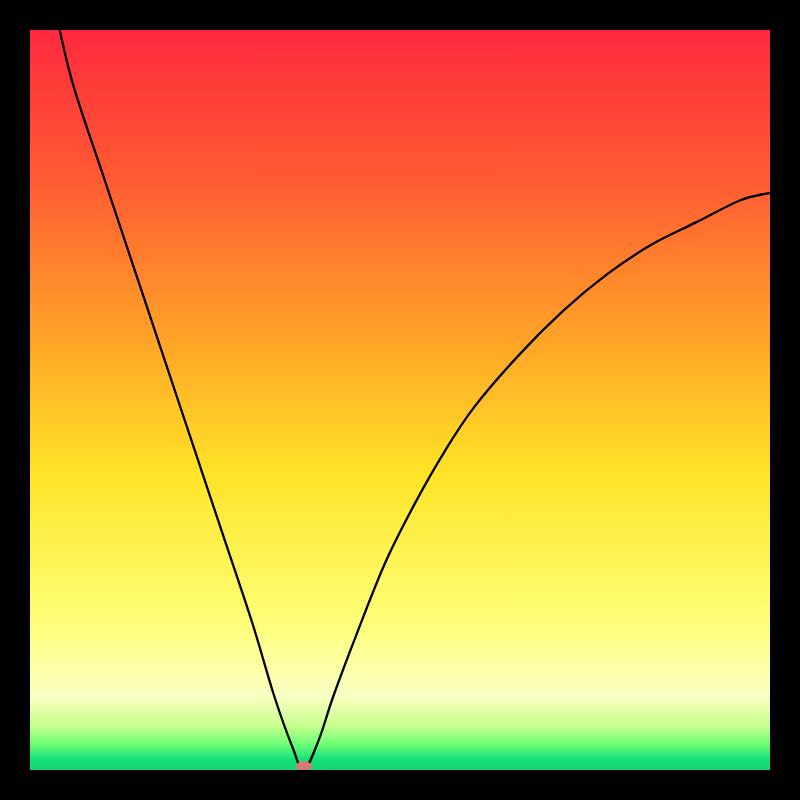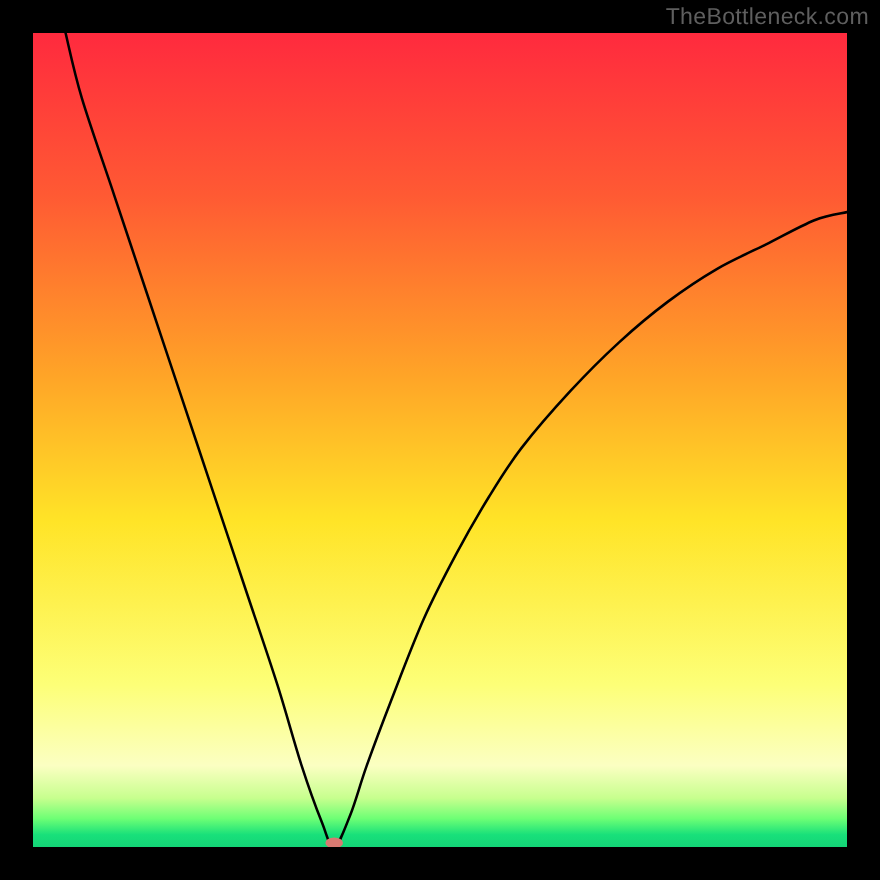--- a/index.html
+++ b/index.html
@@ -28,21 +28,20 @@
     z-index: 5;
   }
   svg {
     display: block;
   }
 </style>
 </head>
 <body>
 <div class="outer">
 
-<div class="watermark">TheBottleneck.com</div>
 
 <svg id="chart-svg" width="800" height="800" viewBox="0 0 800 800">
   <defs>
     <linearGradient id="bg-grad" x1="0" y1="0" x2="0" y2="1">
           <stop offset="0.00%" stop-color="#ff2a3e"></stop>
           <stop offset="20.00%" stop-color="#ff5a33"></stop>
           <stop offset="42.00%" stop-color="#ffa427"></stop>
           <stop offset="60.00%" stop-color="#ffe427"></stop>
           <stop offset="80.00%" stop-color="#fdff77"></stop>
           <stop offset="90.00%" stop-color="#fbffc2"></stop>

